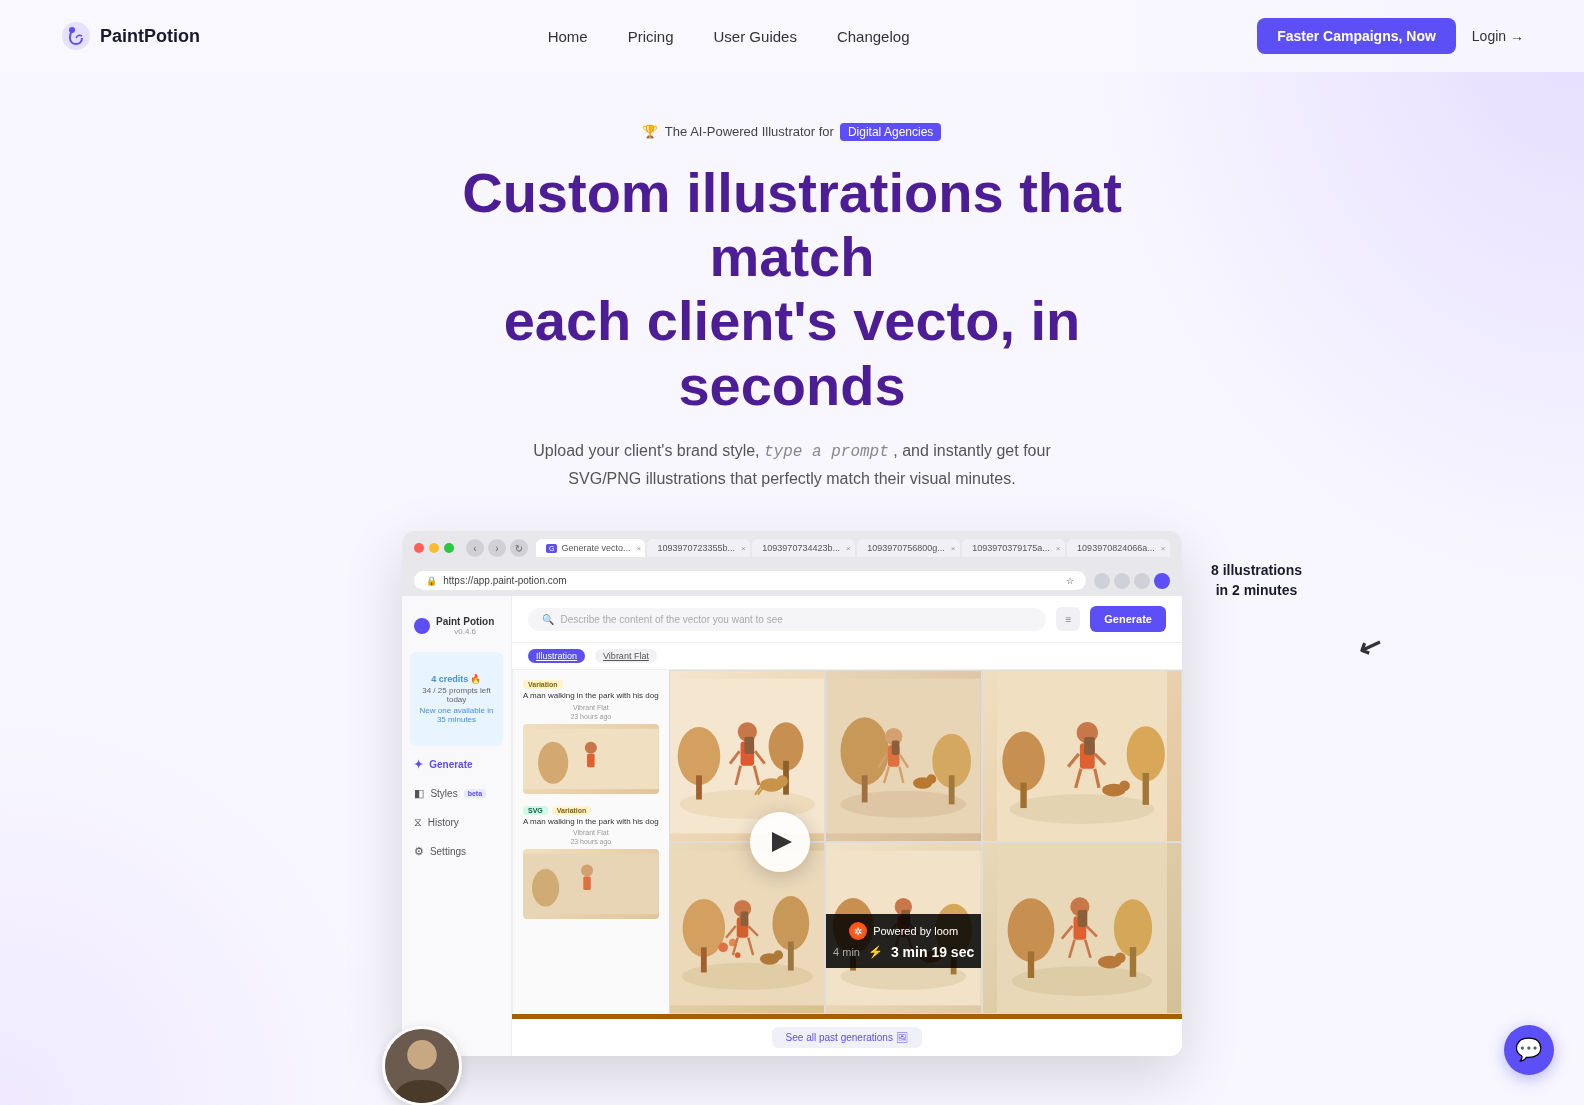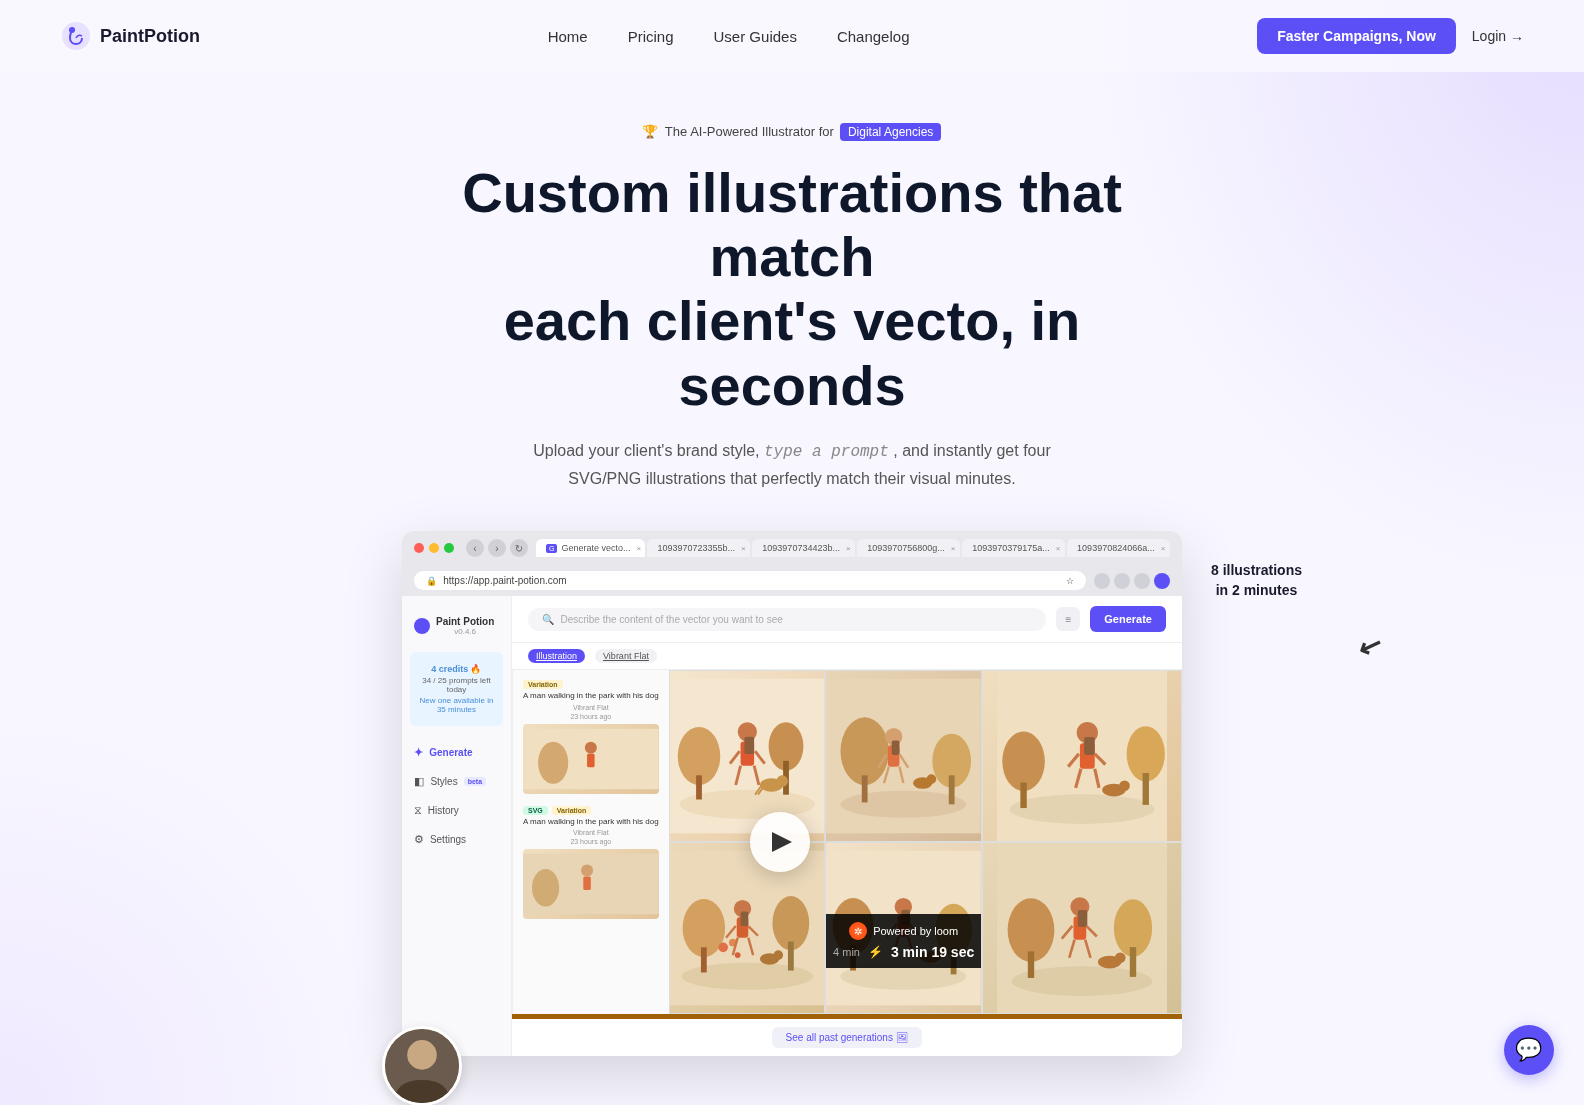--- a/index.html
+++ b/index.html
@@ -120,21 +120,21 @@
       color: #fff;
       border-radius: 4px;
       padding: 2px 8px;
       font-size: 12px;
       font-weight: 500;
     }
 
     .hero-title {
       font-size: 56px;
       font-weight: 800;
-      color: #0f172a;
+      color: #4c1d95;
       line-height: 1.15;
       max-width: 700px;
       margin: 0 auto 20px;
     }
 
     .hero-subtitle {
       font-size: 16px;
       color: #555;
       max-width: 520px;
       margin: 0 auto 40px;
@@ -321,22 +321,22 @@
     }
 
     .app-version {
       font-size: 8px;
       color: #999;
     }
 
     .credits-box {
       background: #e8f4ff;
       border-radius: 6px;
-      margin: 0 8px 12px;
-      padding: 12px 8px;
+      margin: 0 8px 4px;
+      padding: 22px 8px;
     }
 
     .credits-title {
       font-size: 9px;
       font-weight: 600;
       color: #4a90d9;
     }
 
     .credits-sub {
       font-size: 8px;

